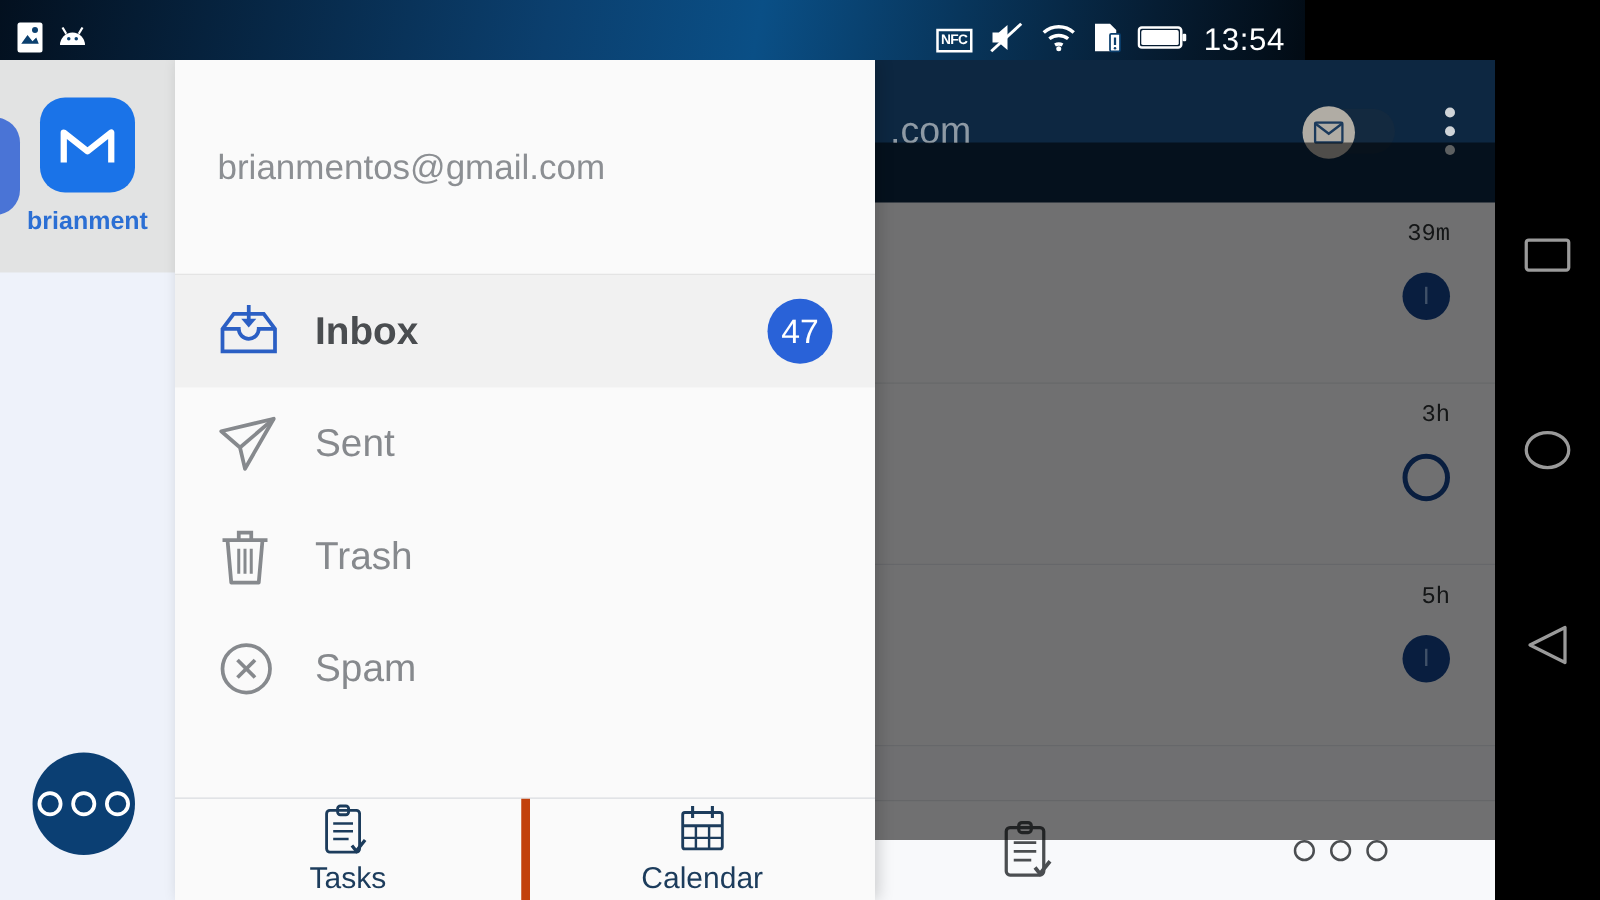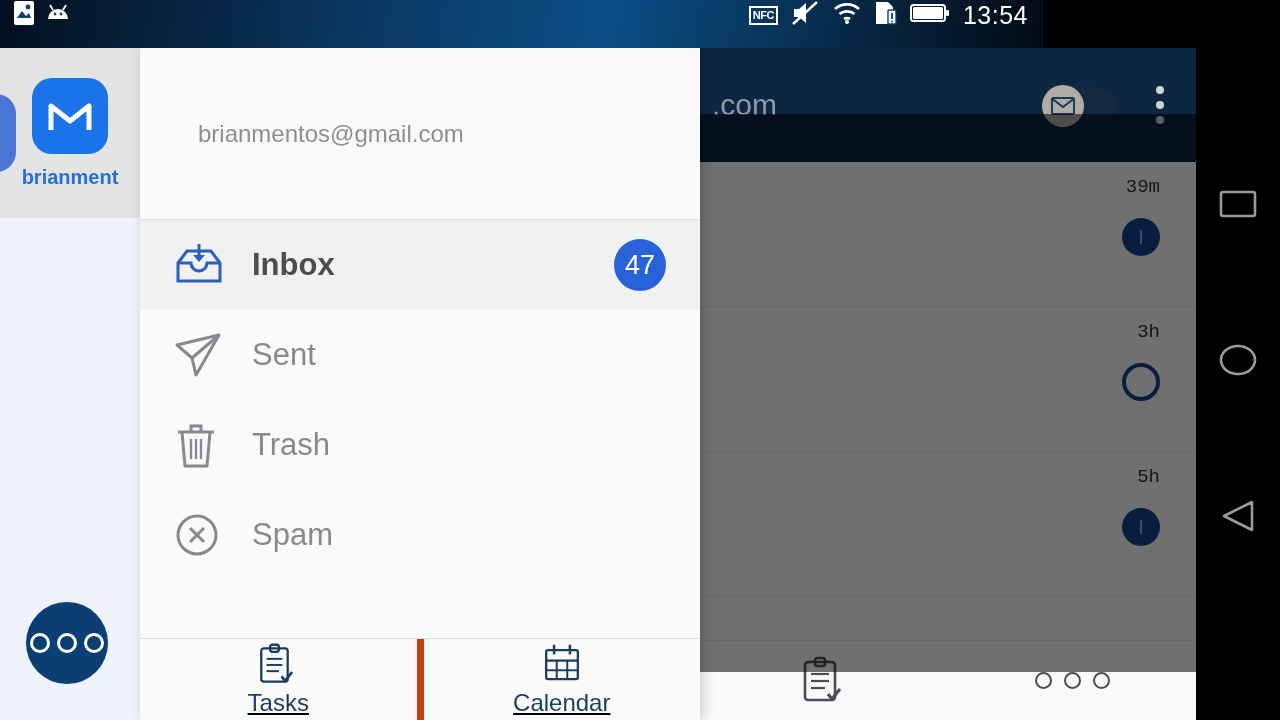--- a/index.html
+++ b/index.html
@@ -7,21 +7,21 @@
     width:1280px; height:720px;
     font-family:"Liberation Sans", sans-serif;
     background:#000; overflow:hidden;
   }
   #screen { position:relative; width:1280px; height:720px; }
 
   
   .statusbar{
     position:absolute; left:0; top:0; width:1044px; height:48px;
     background:linear-gradient(100deg,#03101f 0%,#0b3f6e 42%,#0a4f86 58%,#061d33 88%,#020b14 100%);
-    display:flex; align-items:flex-start; z-index:60;
+    display:flex; align-items:flex-end; z-index:60;
   }
   .sb-left{ display:flex; align-items:center; gap:10px; padding-left:13px; }
   .sb-right{ margin-left:auto; display:flex; align-items:center; gap:13px; padding-right:16px; }
   .sb-clock{ color:#fff; font-size:25px; letter-spacing:.5px; }
   .nfc-badge{
     border:2px solid #fff; color:#fff; font-size:11px; font-weight:bold;
     padding:0 2px; line-height:15px; height:19px; letter-spacing:-.5px;
   }
 
   
@@ -110,40 +110,40 @@
   
   .drawer{
     position:absolute; left:140px; top:48px; width:560px; height:672px;
     background:#fafafa; z-index:30; overflow:hidden;
     box-shadow:3px 0 12px rgba(0,0,0,.18);
   }
   .drawer-header{
     height:172px; border-bottom:1px solid #e4e4e4; display:flex; align-items:center;
     padding:0 34px;
   }
-  .drawer-email{ font-size:24px; color:#8c8f93;margin-left:24px; }
+  .drawer-email{ font-size:28px; color:#8c8f93; }
 
   .folder{
     height:90px; display:flex; align-items:center; padding:0 34px 0 34px; position:relative;
   }
   .folder.active{ background:#f1f1f1;text-align:right; }
   .folder-ico{ width:56px; display:flex; align-items:center; justify-content:flex-start; }
   .folder-label{ font-size:31px; color:#86898d; margin-left:22px; }
   .folder.active .folder-label{ color:#4a4d50; font-weight:bold; }
   .folder-badge{
     margin-left:auto; width:52px; height:52px; border-radius:50%; background:#2962d8;
     color:#fff; font-size:27px; display:flex; align-items:center; justify-content:center;
   }
 
   .drawer-bottombar{
     position:absolute; left:0; bottom:0; width:560px; height:82px;
     background:#fafafa; border-top:1px solid #d9dce0; display:flex;
   }
   .dbb-item{
-    flex:1; display:flex; flex-direction:column; align-items:center; justify-content:center; gap:2px;text-decoration:underline;
+    flex:1; display:flex; flex-direction:column; align-items:center; justify-content:center; gap:2px;
   }
   .dbb-item + .dbb-item{ border-left:7px solid #c2410c; }
   .dbb-label{ font-size:24px; color:#1c3c5c; }
 </style>
 </head>
 <body>
 
 <div id="screen">
 
   <div class="app">

